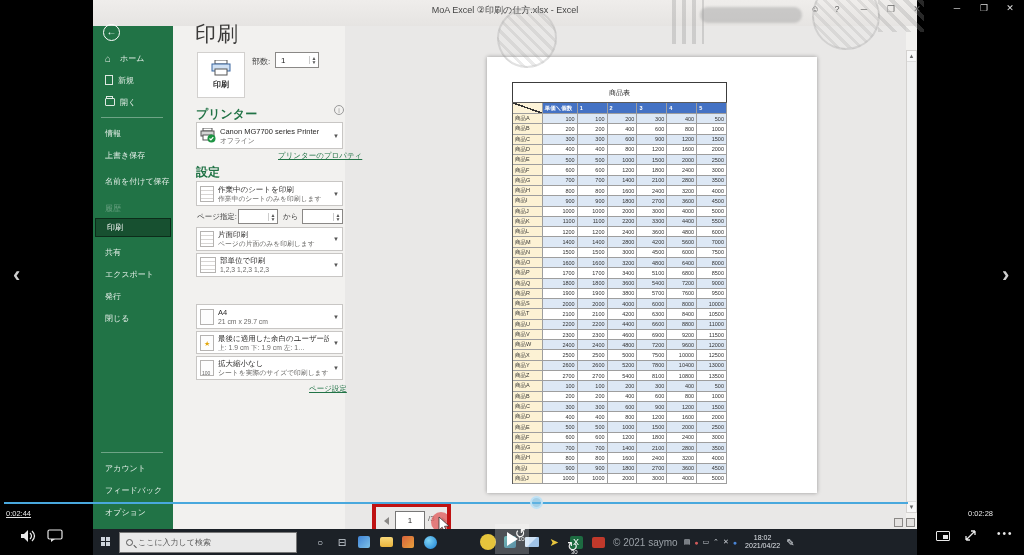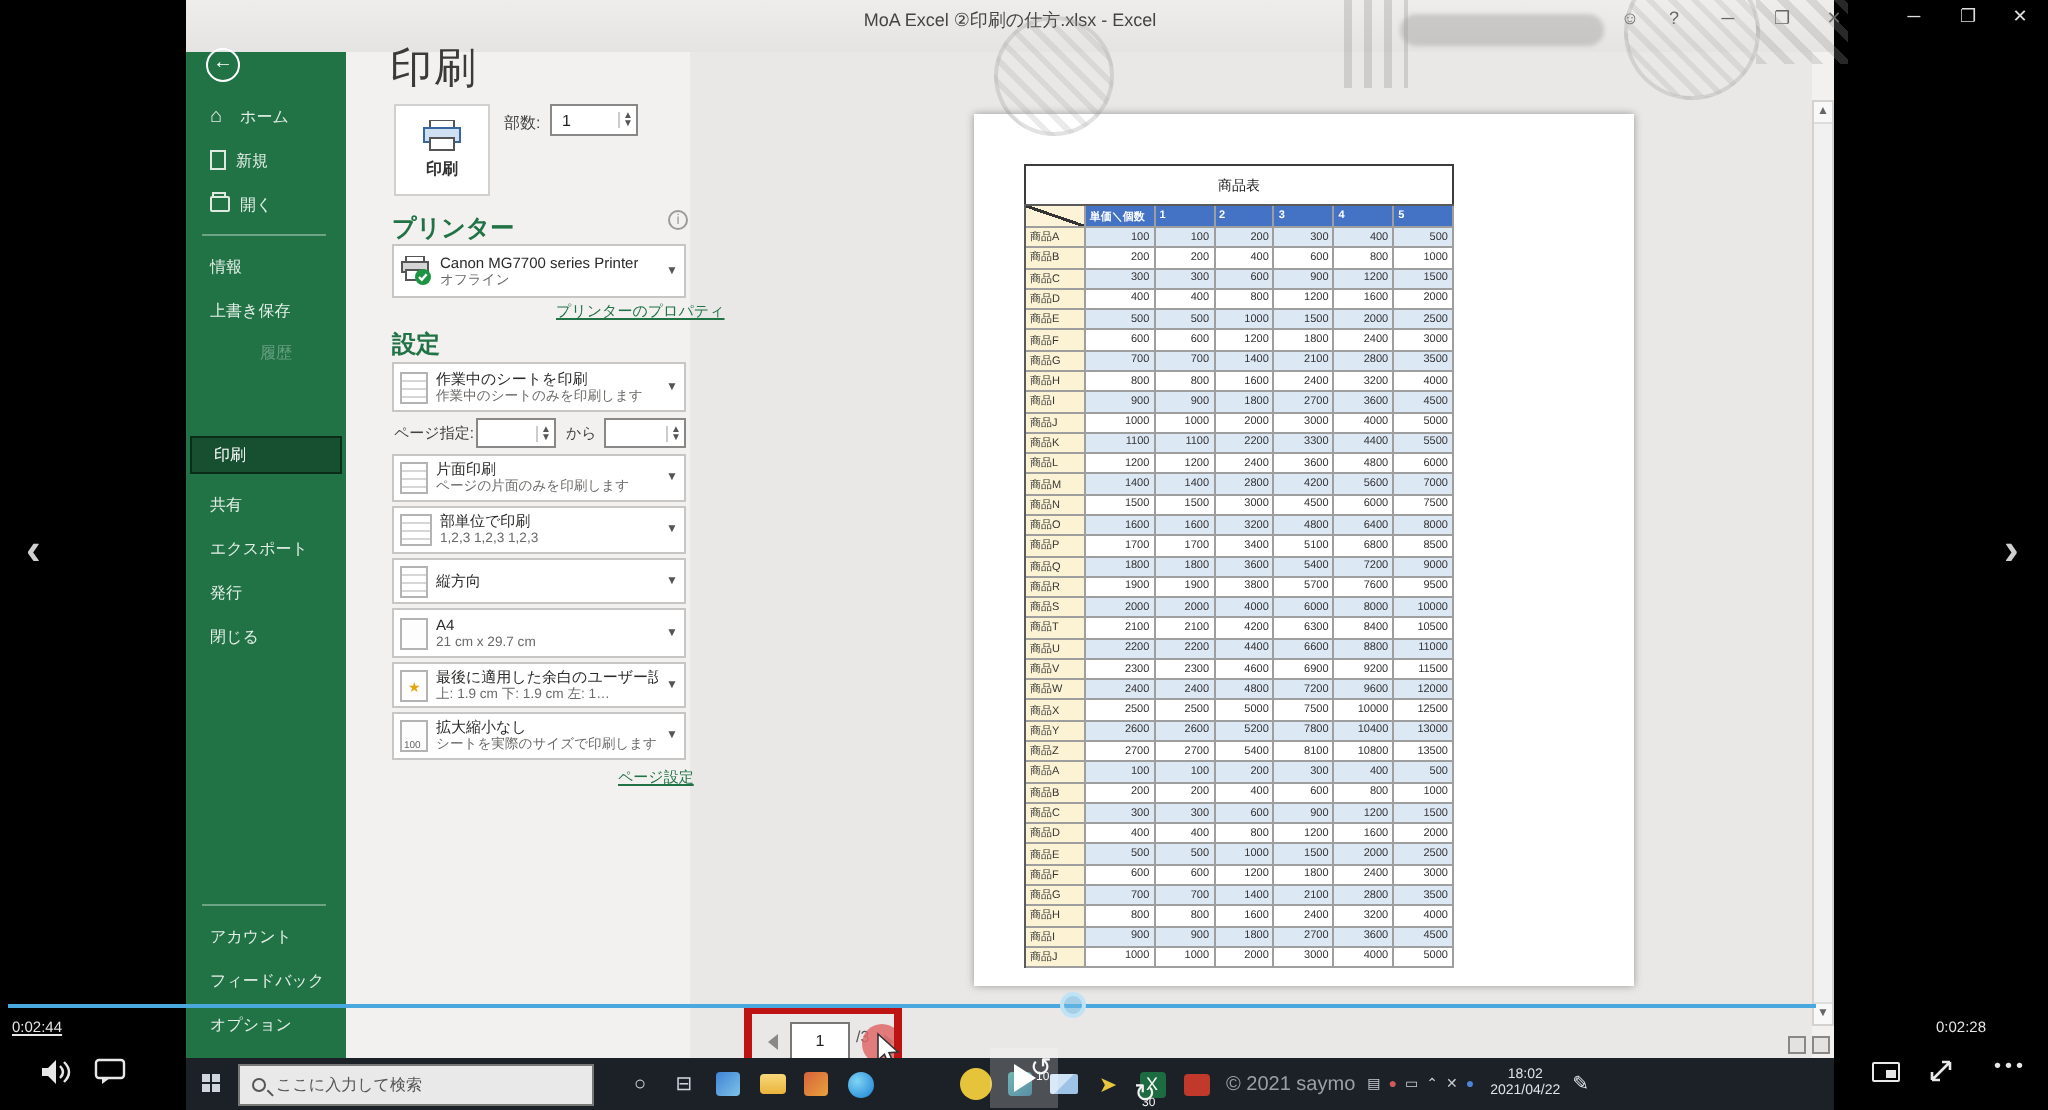--- a/index.html
+++ b/index.html
@@ -7,21 +7,21 @@
   #canvas { position:relative; width:1024px; height:555px; background:#000; overflow:hidden;padding-left:34px; }
   .abs { position:absolute; }
 
   
   .titlebar { left:93px; top:0; width:824px; height:26px; background:linear-gradient(#efedeb,#e6e4e2); }
   .title-text { left:93px; top:4px; width:824px; text-align:center; font-size:9px; color:#444; }
   .xl-winctl { top:4px; font-size:9px; color:#666; width:18px; text-align:center; }
 
   .sidebar { left:93px; top:26px; width:80px; height:503px; background:#217346; }
   .sb-item { display:flex; align-items:center; height:22px; color:#e3eee7; font-size:8px; gap:5px; padding-left:8px; }
-  .sb-item.small { height:20px;justify-content:center; }
+  .sb-item.small { height:20px; }
   .sb-plain { color:#e3eee7; font-size:8px; padding-left:8px; display:flex; align-items:center; }
   .sb-sel { left:95px; top:218px; width:76px; height:19px; background:rgba(0,0,0,.30); border:1px solid rgba(0,0,0,.45); color:#fff; font-size:8px; display:flex; align-items:center; padding-left:11px; }
   .sb-div { left:101px; width:62px; height:1px; background:rgba(255,255,255,.35); }
   .back-btn { left:103px; top:24px; width:17px; height:17px; border:1.5px solid #fff; border-radius:50%; color:#fff; font-size:10px; line-height:14px; text-align:center; }
   .mini-doc { width:8px; height:10px; border:1px solid #dfe9e2; background:transparent; }
   .mini-folder { width:10px; height:8px; border:1px solid #dfe9e2; border-radius:1px; position:relative; }
   .mini-folder:before { content:""; position:absolute; top:-3px; left:0; width:5px; height:2px; border:1px solid #dfe9e2; border-bottom:none; }
   .home-glyph { color:#dfe9e2; font-size:10px; width:10px; }
 
   .main { left:173px; top:26px; width:744px; height:503px; background:#f2f1ef; }
@@ -143,20 +143,23 @@
   </div>
   <div class="abs sb-div" style="top:117px"></div>
 
   <div class="abs" style="left:97px; top:122px; width:74px;">
     <div class="sb-item">
         <span>情報</span>
       </div>
     <div class="sb-item">
         <span>上書き保存</span>
       </div>
+    <div class="sb-plain" style="height:32px; line-height:10px;">
+        <span>名前を付けて保存</span>
+      </div>
     <div class="sb-item small" style="opacity:.35">
         <span>履歴</span>
       </div>
   </div>
 
   <div class="abs sb-sel">
       <span>印刷</span>
     </div>
 
   <div class="abs" style="left:97px; top:241px; width:74px;">
@@ -266,27 +269,20 @@
 
   <div class="abs dd" style="top:253px; height:24px;">
     <span class="dd-ic" style="width:16px"></span>
     <div class="dd-lines">
       <span class="dd-l1">部単位で印刷</span>
       <span class="dd-l2">1,2,3    1,2,3    1,2,3</span>
     </div>
     <span class="caret">▼</span>
   </div>
 
-  <div class="abs dd" style="top:279px; height:23px;">
-    <span class="dd-ic"></span>
-    <div class="dd-lines">
-      <span class="dd-l1">縦方向</span>
-    </div>
-    <span class="caret">▼</span>
-  </div>
 
   <div class="abs dd" style="top:304px; height:25px;">
     <span class="dd-ic" style="background-image:none"></span>
     <div class="dd-lines">
       <span class="dd-l1">A4</span>
       <span class="dd-l2">21 cm x 29.7 cm</span>
     </div>
     <span class="caret">▼</span>
   </div>
 

